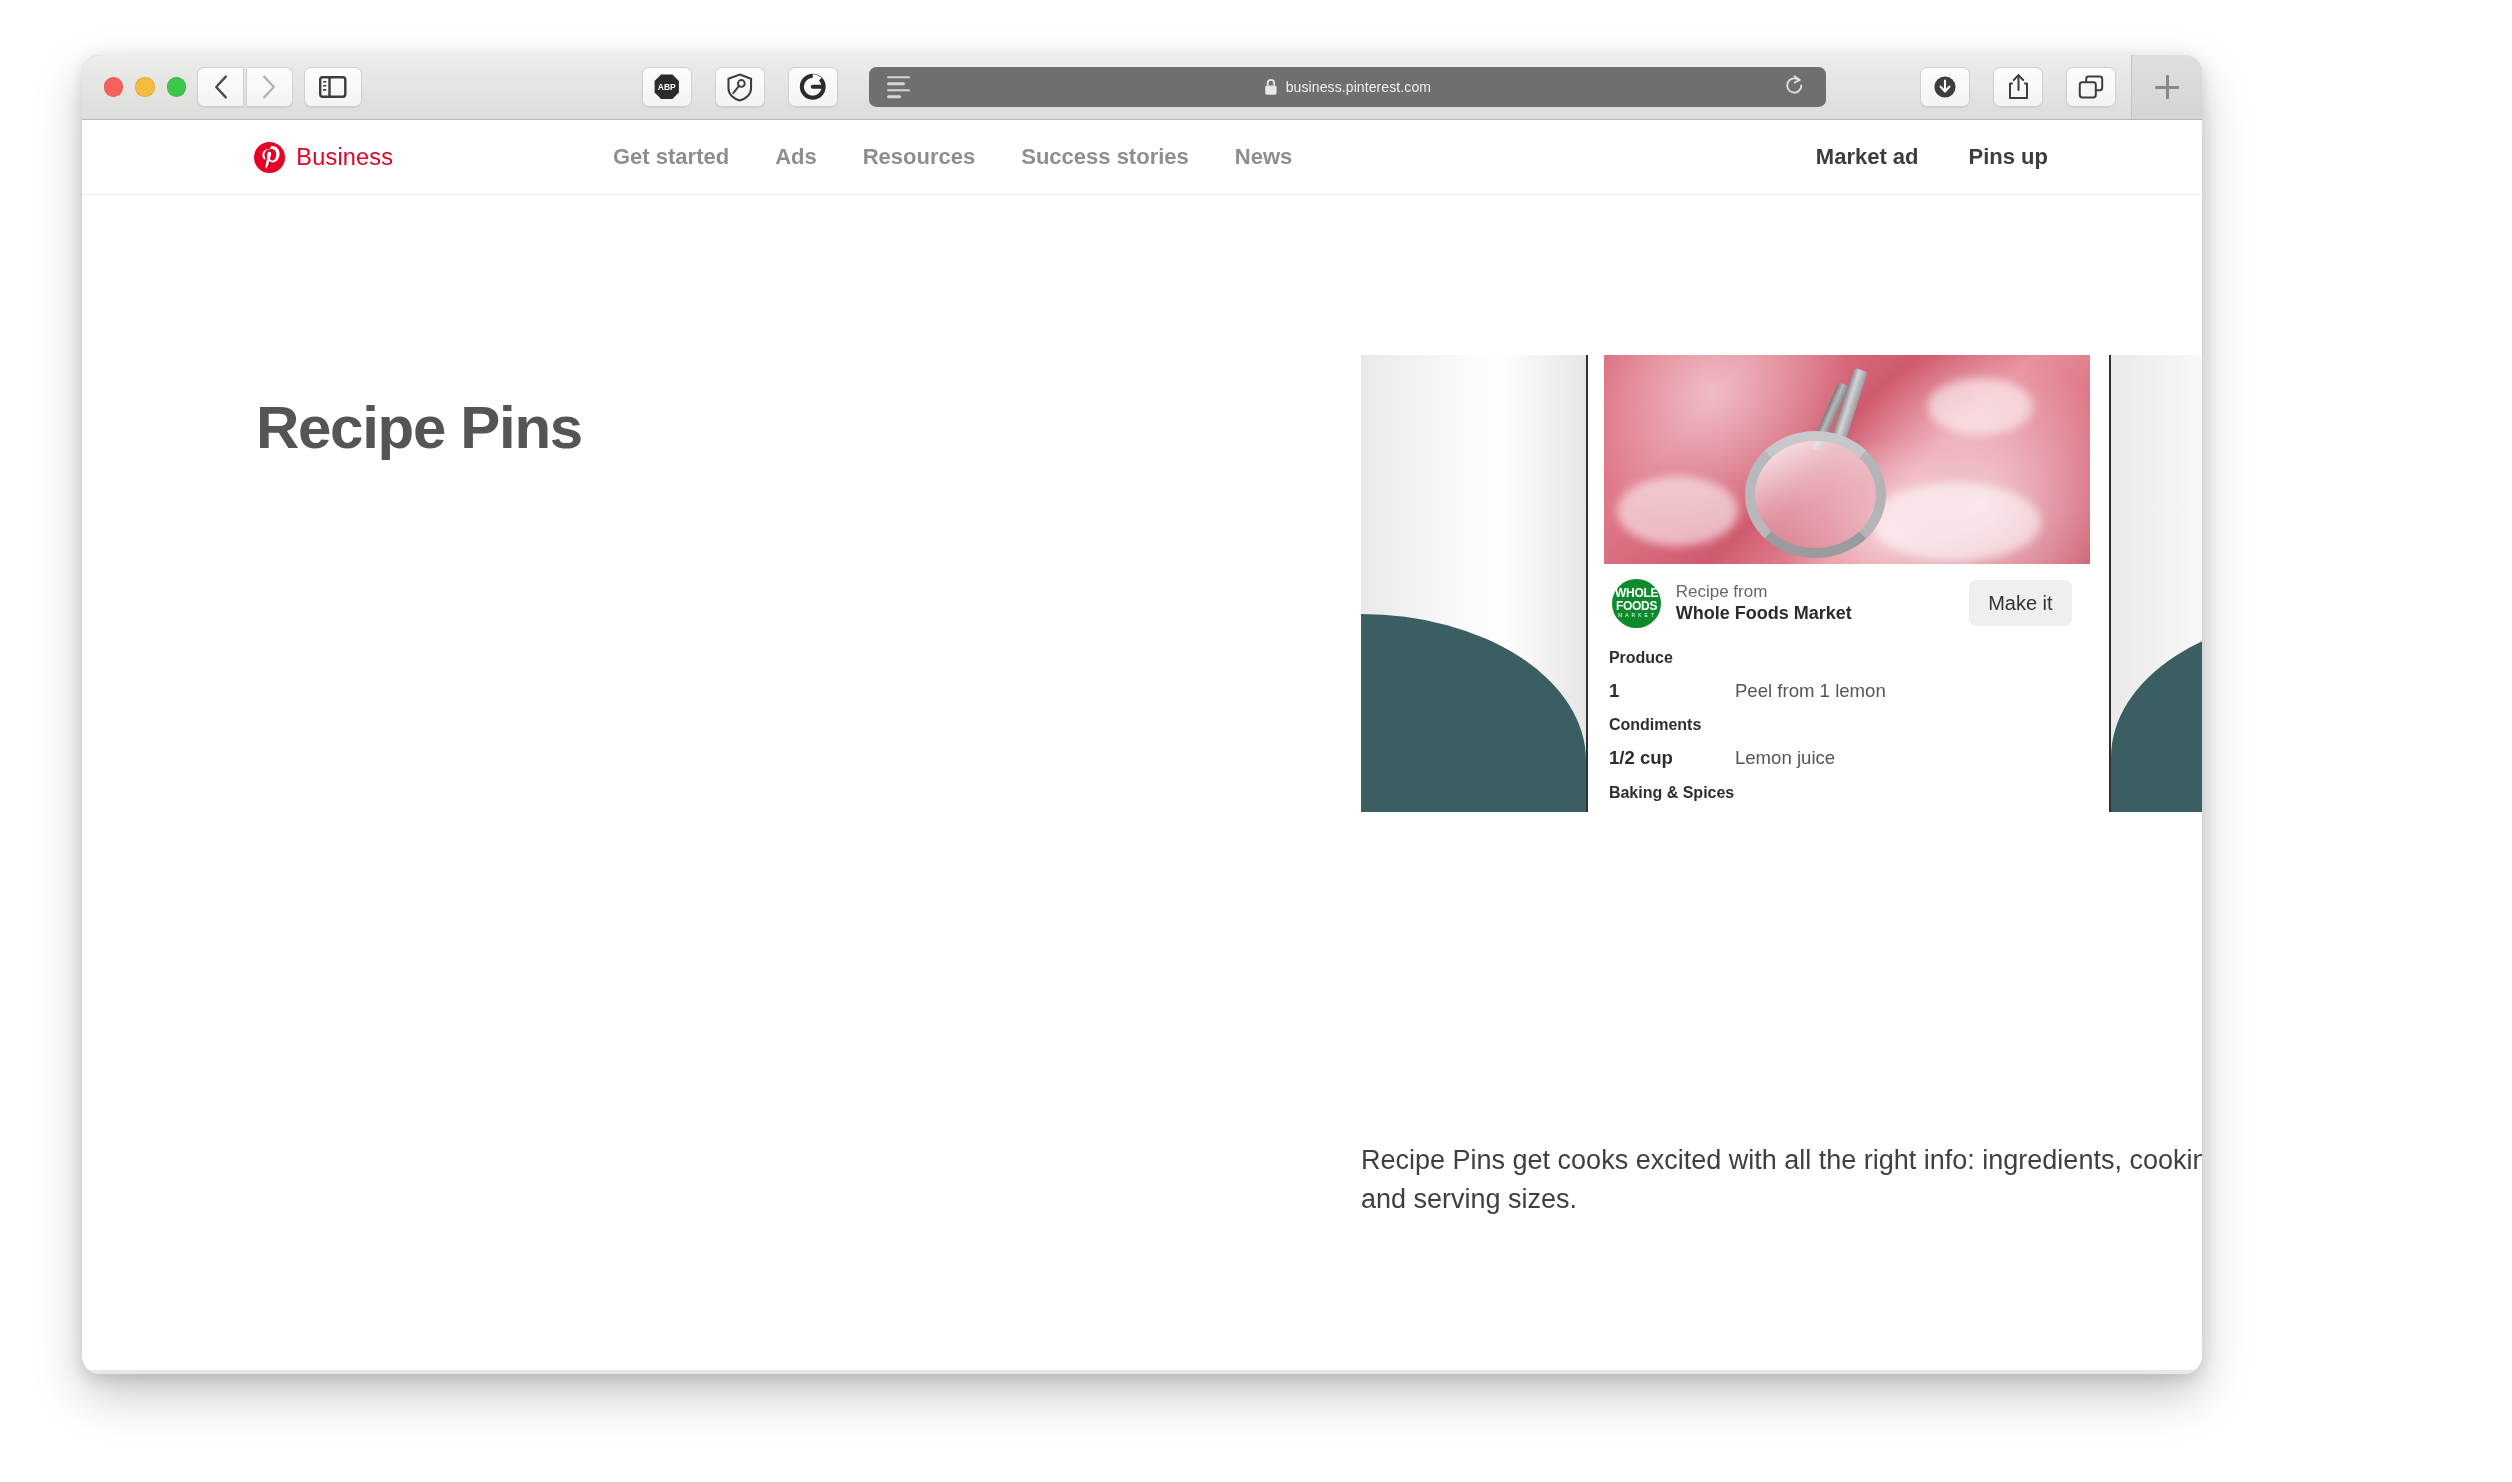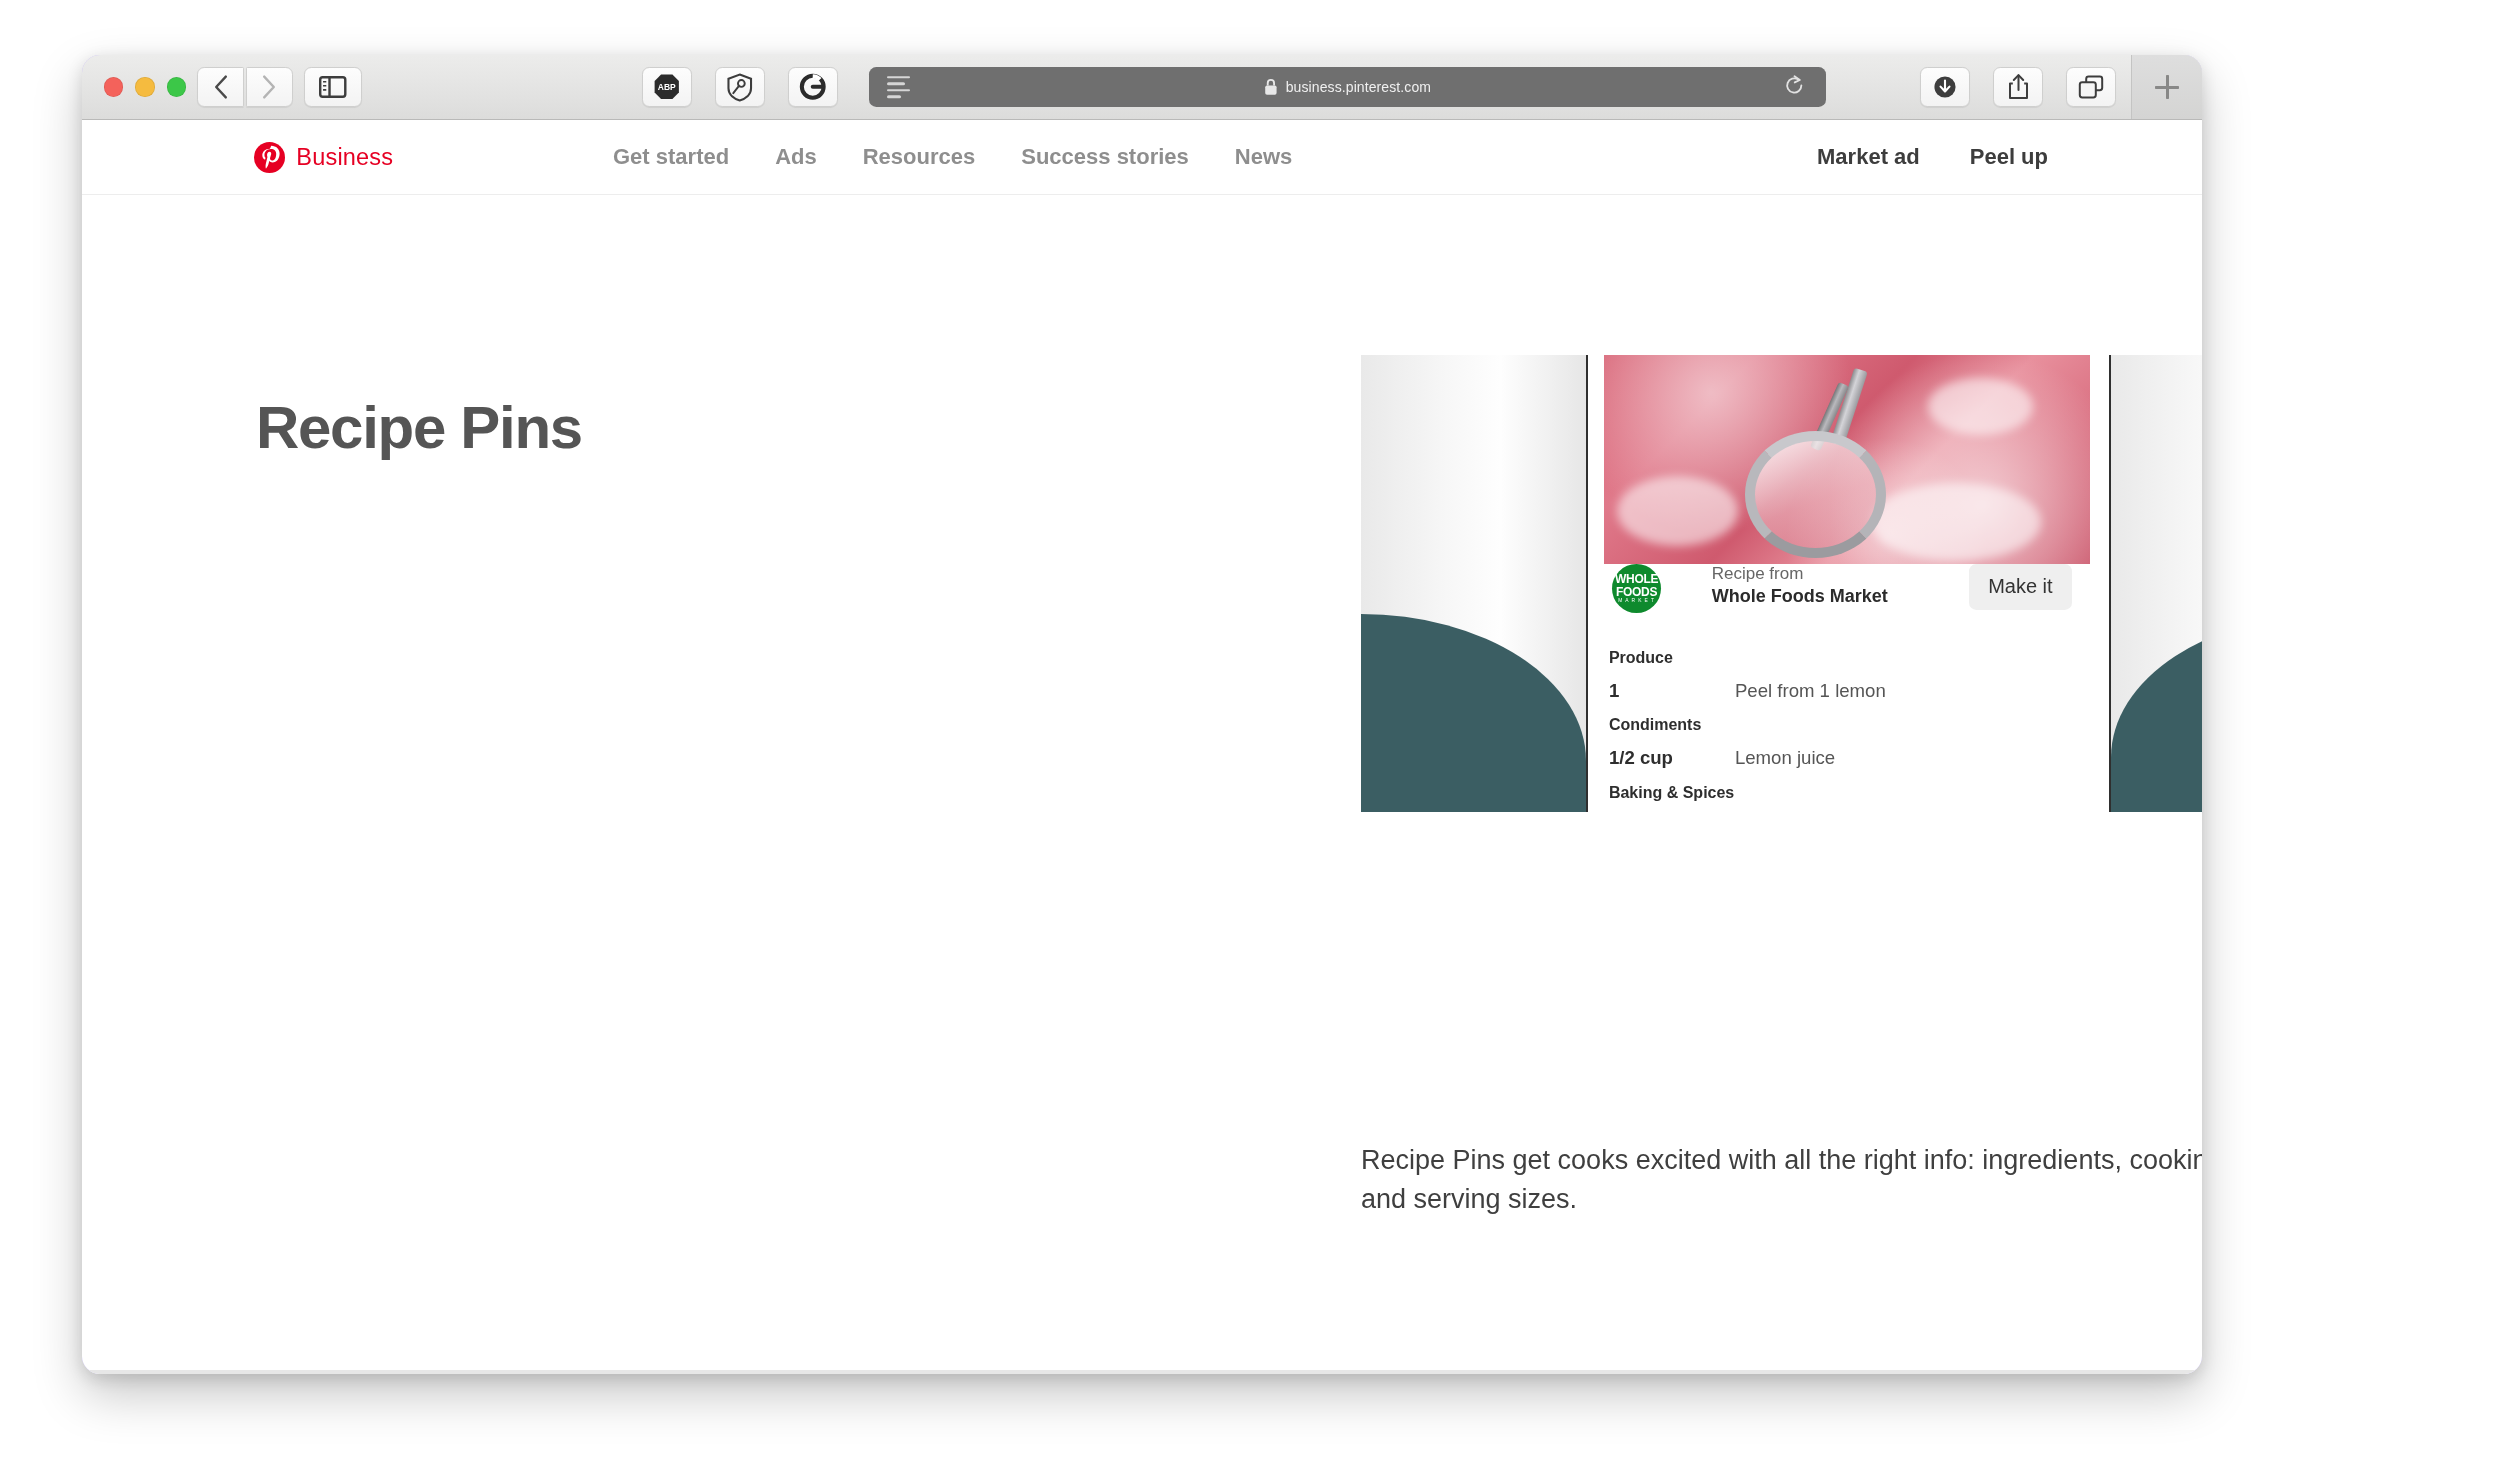--- a/index.html
+++ b/index.html
@@ -374,23 +374,22 @@
     position: absolute;
     border-radius: 50%;
     background: rgba(255,255,255,0.55);
     filter: blur(4.9px);
   }
 
   .pin-meta {
     position: relative;
     height: 78px;
     display: flex;
-    align-items: flex-start;
+    align-items: center;
     padding: 0 0 0 6.5px;
-    gap: 36px;
   }
   .wf-logo {
     width: 49px; height: 49px;
     border-radius: 50%;
     background: #0e8a2d;
     color: #ffffff;
     display: flex;
     flex-direction: column;
     align-items: center;
     justify-content: center;
@@ -595,21 +594,21 @@
         <div class="nav-links">
           <a class="nav-link">Get started</a>
           <a class="nav-link">Ads</a>
           <a class="nav-link">Resources</a>
           <a class="nav-link">Success stories</a>
           <a class="nav-link">News</a>
         </div>
 
         <div class="nav-actions">
           <a class="nav-action">Market ad</a>
-          <a class="nav-action">Peel up</a>
+          <a class="nav-action">Pins up</a>
         </div>
       </div>
 
       <div class="section">
         <h1 class="section-title" id="recipe-title">Recipe Pins</h1>
 
         <div class="mock-area">
           <div class="mock-card side-left">
             <div class="teal-shape left"></div>
           </div>

